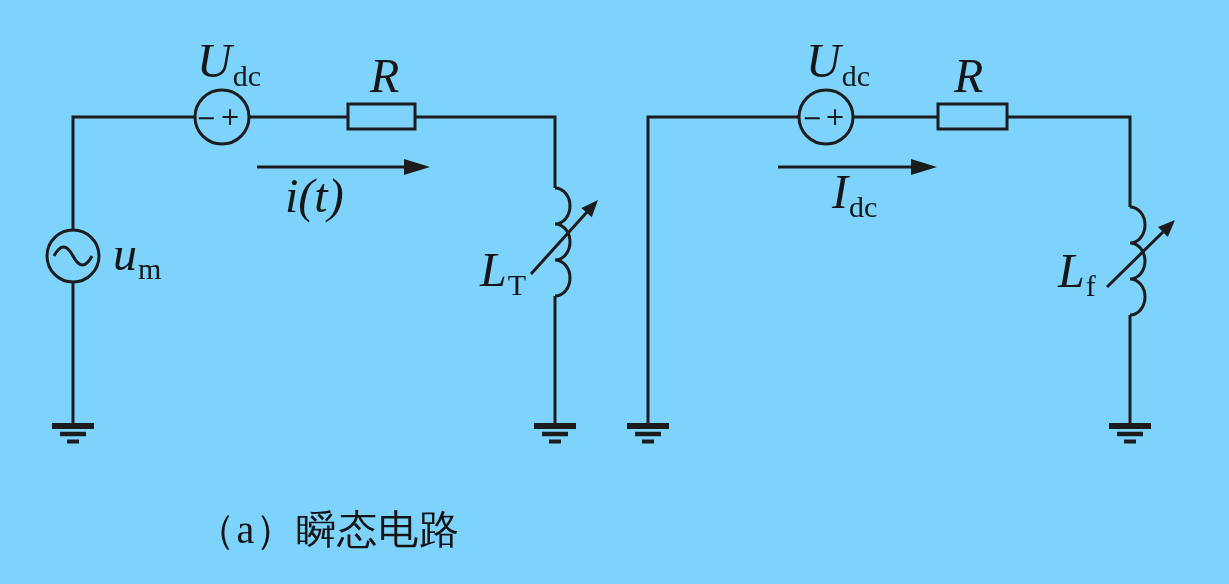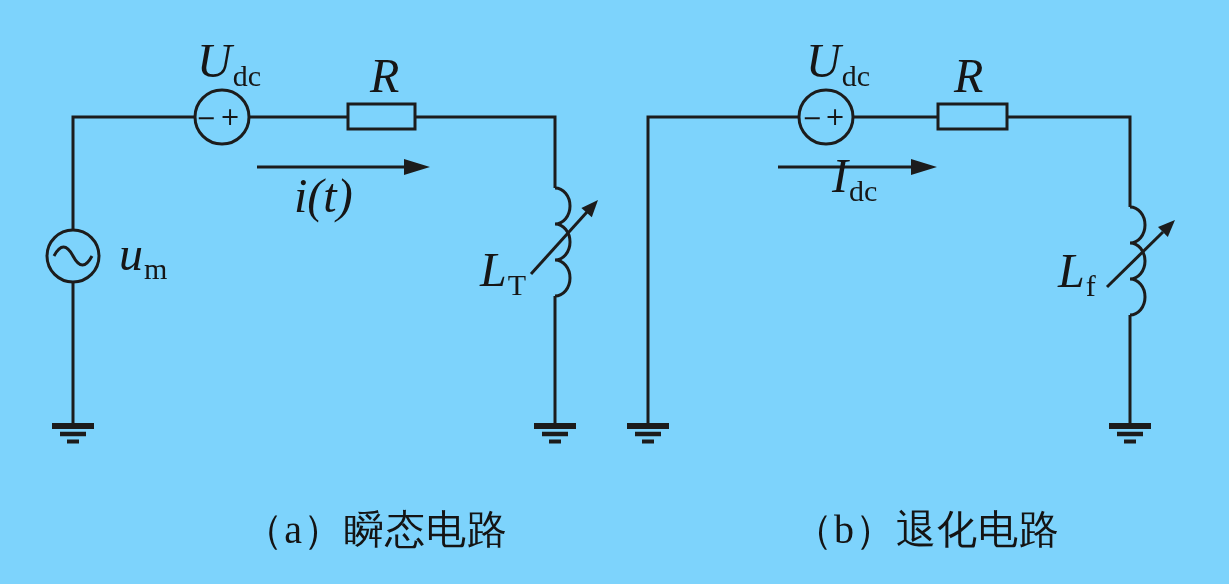--- a/index.html
+++ b/index.html
@@ -33,21 +33,21 @@
   .sign {
     position: absolute;
     line-height: 1;
     font-size: 24px;
     color: #161616;
     font-family: "DejaVu Sans", sans-serif;
   }
   .caption {
     position: absolute;
     width: 360px;
-    text-align: right;
+    text-align: center;
     font-size: 40px;
     line-height: 1.15;
     color: #141414;
     letter-spacing: 1px;
     font-family: "Liberation Serif", "DejaVu Sans", serif;
   }
 </style>
 </head>
 <body>
 
@@ -127,35 +127,34 @@
         <polygon points="937,167 911,159 911,175" fill="#1c1c1c" stroke="none"></polygon>
       </g>
     </g>
   </svg>
 
   <span class="lbl" style="left:197px; top:37px"><span>U</span><sub>dc</sub></span>
 
   <span class="sign" style="left:196px; top:106px">−</span>
   <span class="sign" style="left:220px; top:105px">+</span>
 
-  <span class="lbl" style="left:119px; top:230px"><span>u</span><sub>m</sub></span>
+  <span class="lbl" style="left:113px; top:230px"><span>u</span><sub>m</sub></span>
 
   <span class="lbl" style="left:370px; top:52px">R</span>
 
-  <span class="lbl" style="left:294px; top:172px">i(t)</span>
+  <span class="lbl" style="left:285px; top:172px">i(t)</span>
 
   <span class="lbl" style="left:480px; top:246px"><span>L</span><sub>T</sub></span>
 
   <span class="lbl" style="left:806px; top:37px"><span>U</span><sub>dc</sub></span>
 
   <span class="sign" style="left:802px; top:106px">−</span>
   <span class="sign" style="left:825px; top:105px">+</span>
 
   <span class="lbl" style="left:954px; top:52px">R</span>
 
-  <span class="lbl" style="left:832px; top:152px"><span>I</span><sub>dc</sub></span>
+  <span class="lbl" style="left:832px; top:168px"><span>I</span><sub>dc</sub></span>
 
   <span class="lbl" style="left:1058px; top:247px"><span>L</span><sub>f</sub></span>
 
   <div class="caption" style="left:148px; top:507px">（a）瞬态电路</div>
-  <div class="caption" style="left:700px; top:507px">（b）退化电路</div>
 
 </div>
 
 </body></html>

